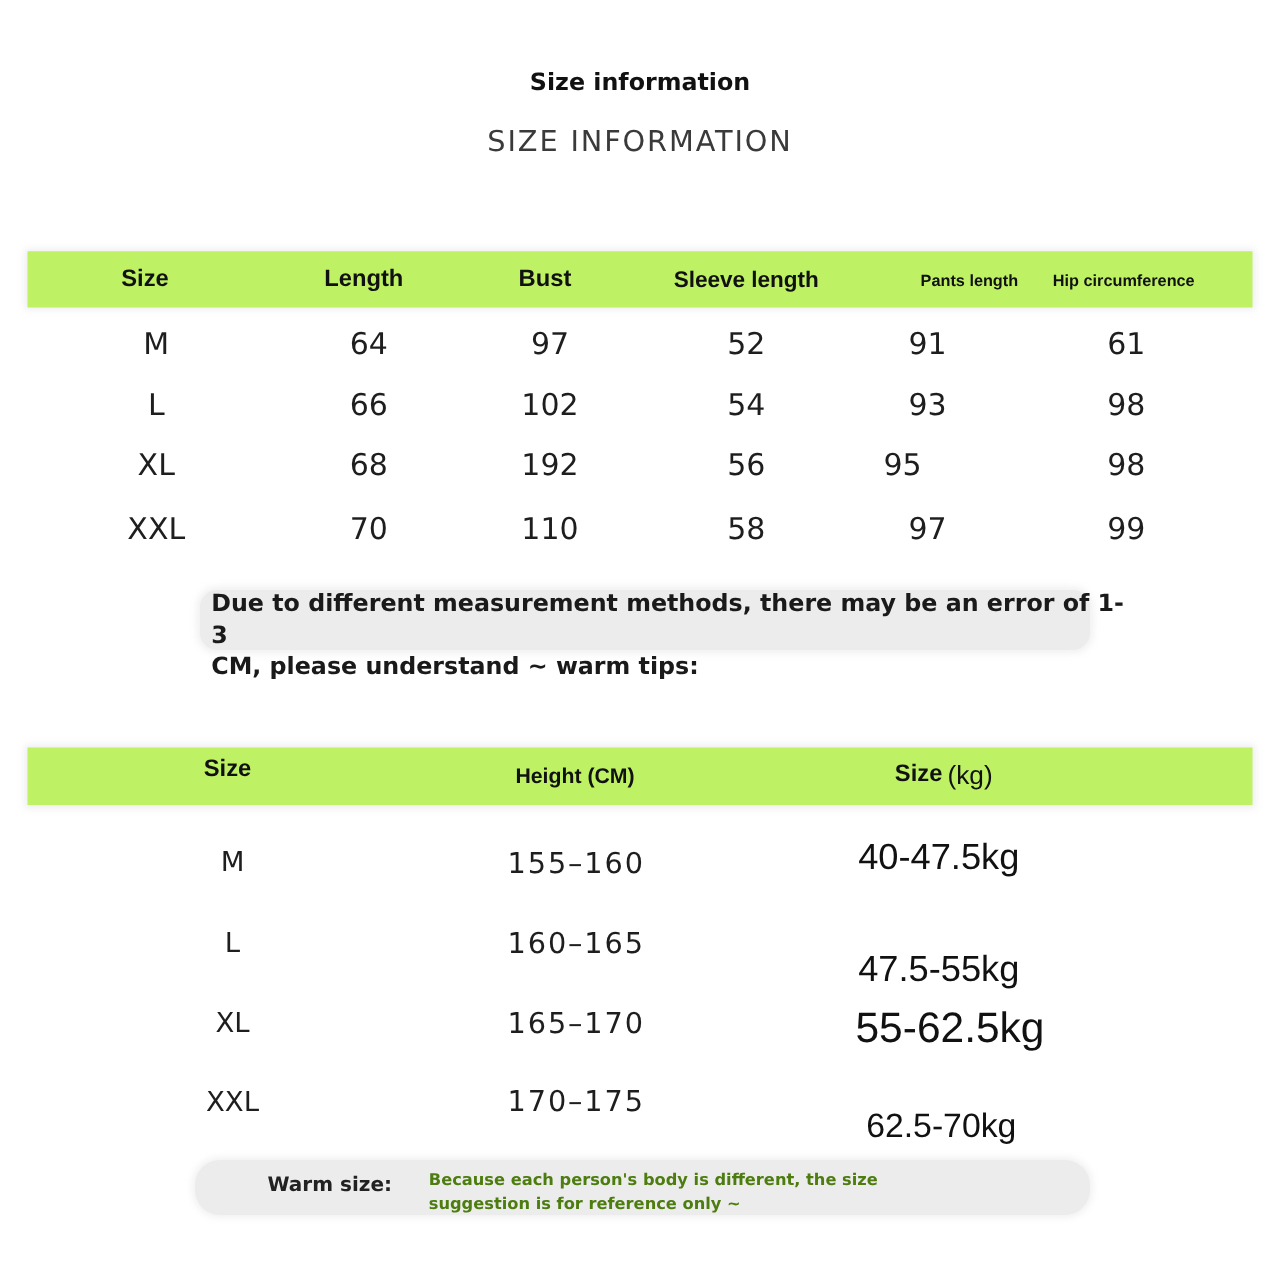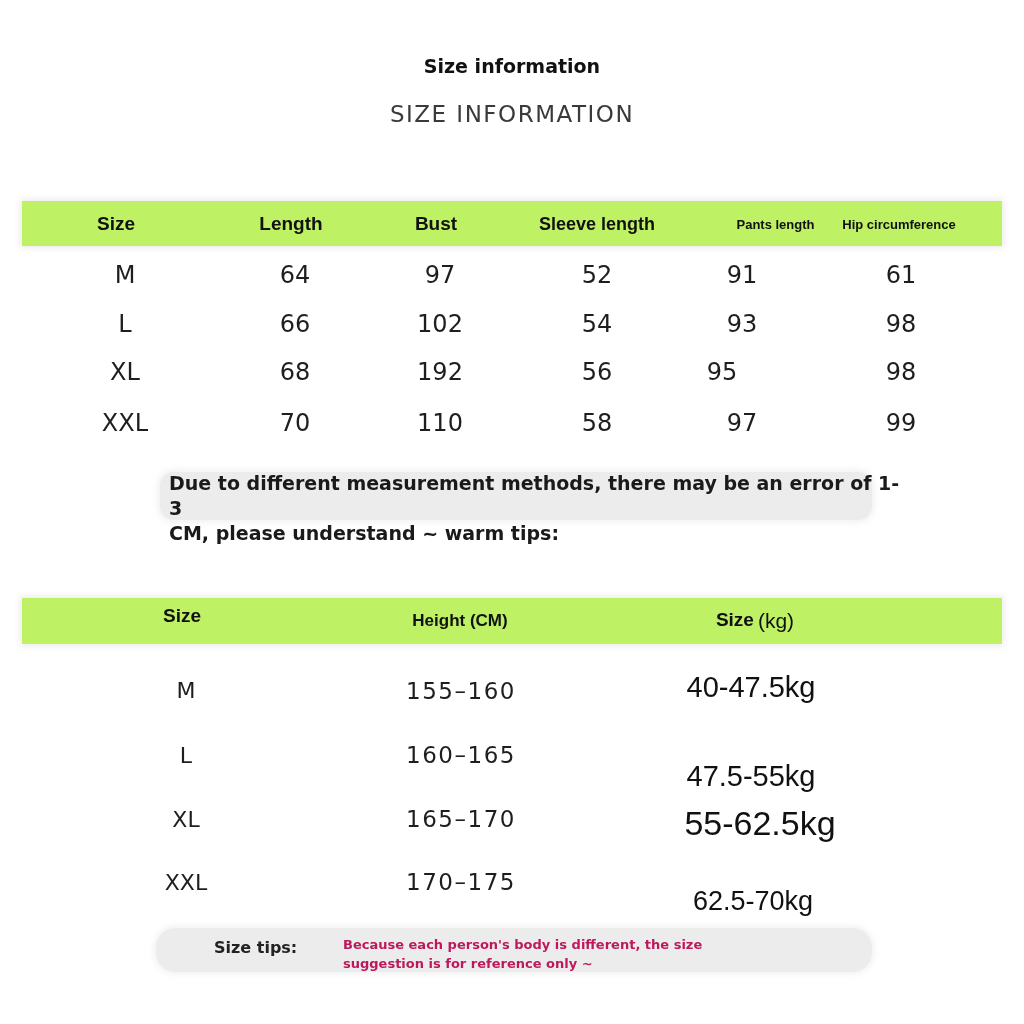--- a/index.html
+++ b/index.html
@@ -84,21 +84,21 @@
     font-weight: bold;
     font-size: 16px;
     color: #222;
   }
   .tips-text {
     left: 343px; top: 935px;
     font-family: "DejaVu Sans", sans-serif;
     font-weight: bold;
     font-size: 13px;
     line-height: 19px;
-    color: #be185d;
+    color: #4d7c0f;
     width: 420px;
   }
 
   .t2-size { font-size: 22px; }
   .t2-height { font-size: 23px; letter-spacing: 1.5px; font-family: "DejaVu Sans", sans-serif; }
   .t2-weight { font-family: "Liberation Sans", sans-serif; font-size: 29px; color: #111; }
   .t2-weight.big { font-size: 34px; }
   .kg-unit { font-weight: normal; font-size: 21px; margin-left: 4px; }
 </style>
 </head>
@@ -190,17 +190,17 @@
   </div>
 
   <div>
     <div class="abs cell t2-size" style="left:186px;top:882px;">XXL</div>
     <div class="abs cell t2-height" style="left:461px;top:882px;">170–175</div>
     <div class="abs cell t2-weight" style="left:753px;top:901px;font-size:27px;">62.5-70kg</div>
   </div>
 </div>
 
 <div class="abs pill pill2"></div>
-<div class="abs tips-label">Size tips:</div>
+<div class="abs tips-label">Warm size:</div>
 <div class="abs tips-text">
   <div>Because each person's body is different, the size</div>
   <div>suggestion is for reference only ~</div>
 </div>
 
 </body></html>

